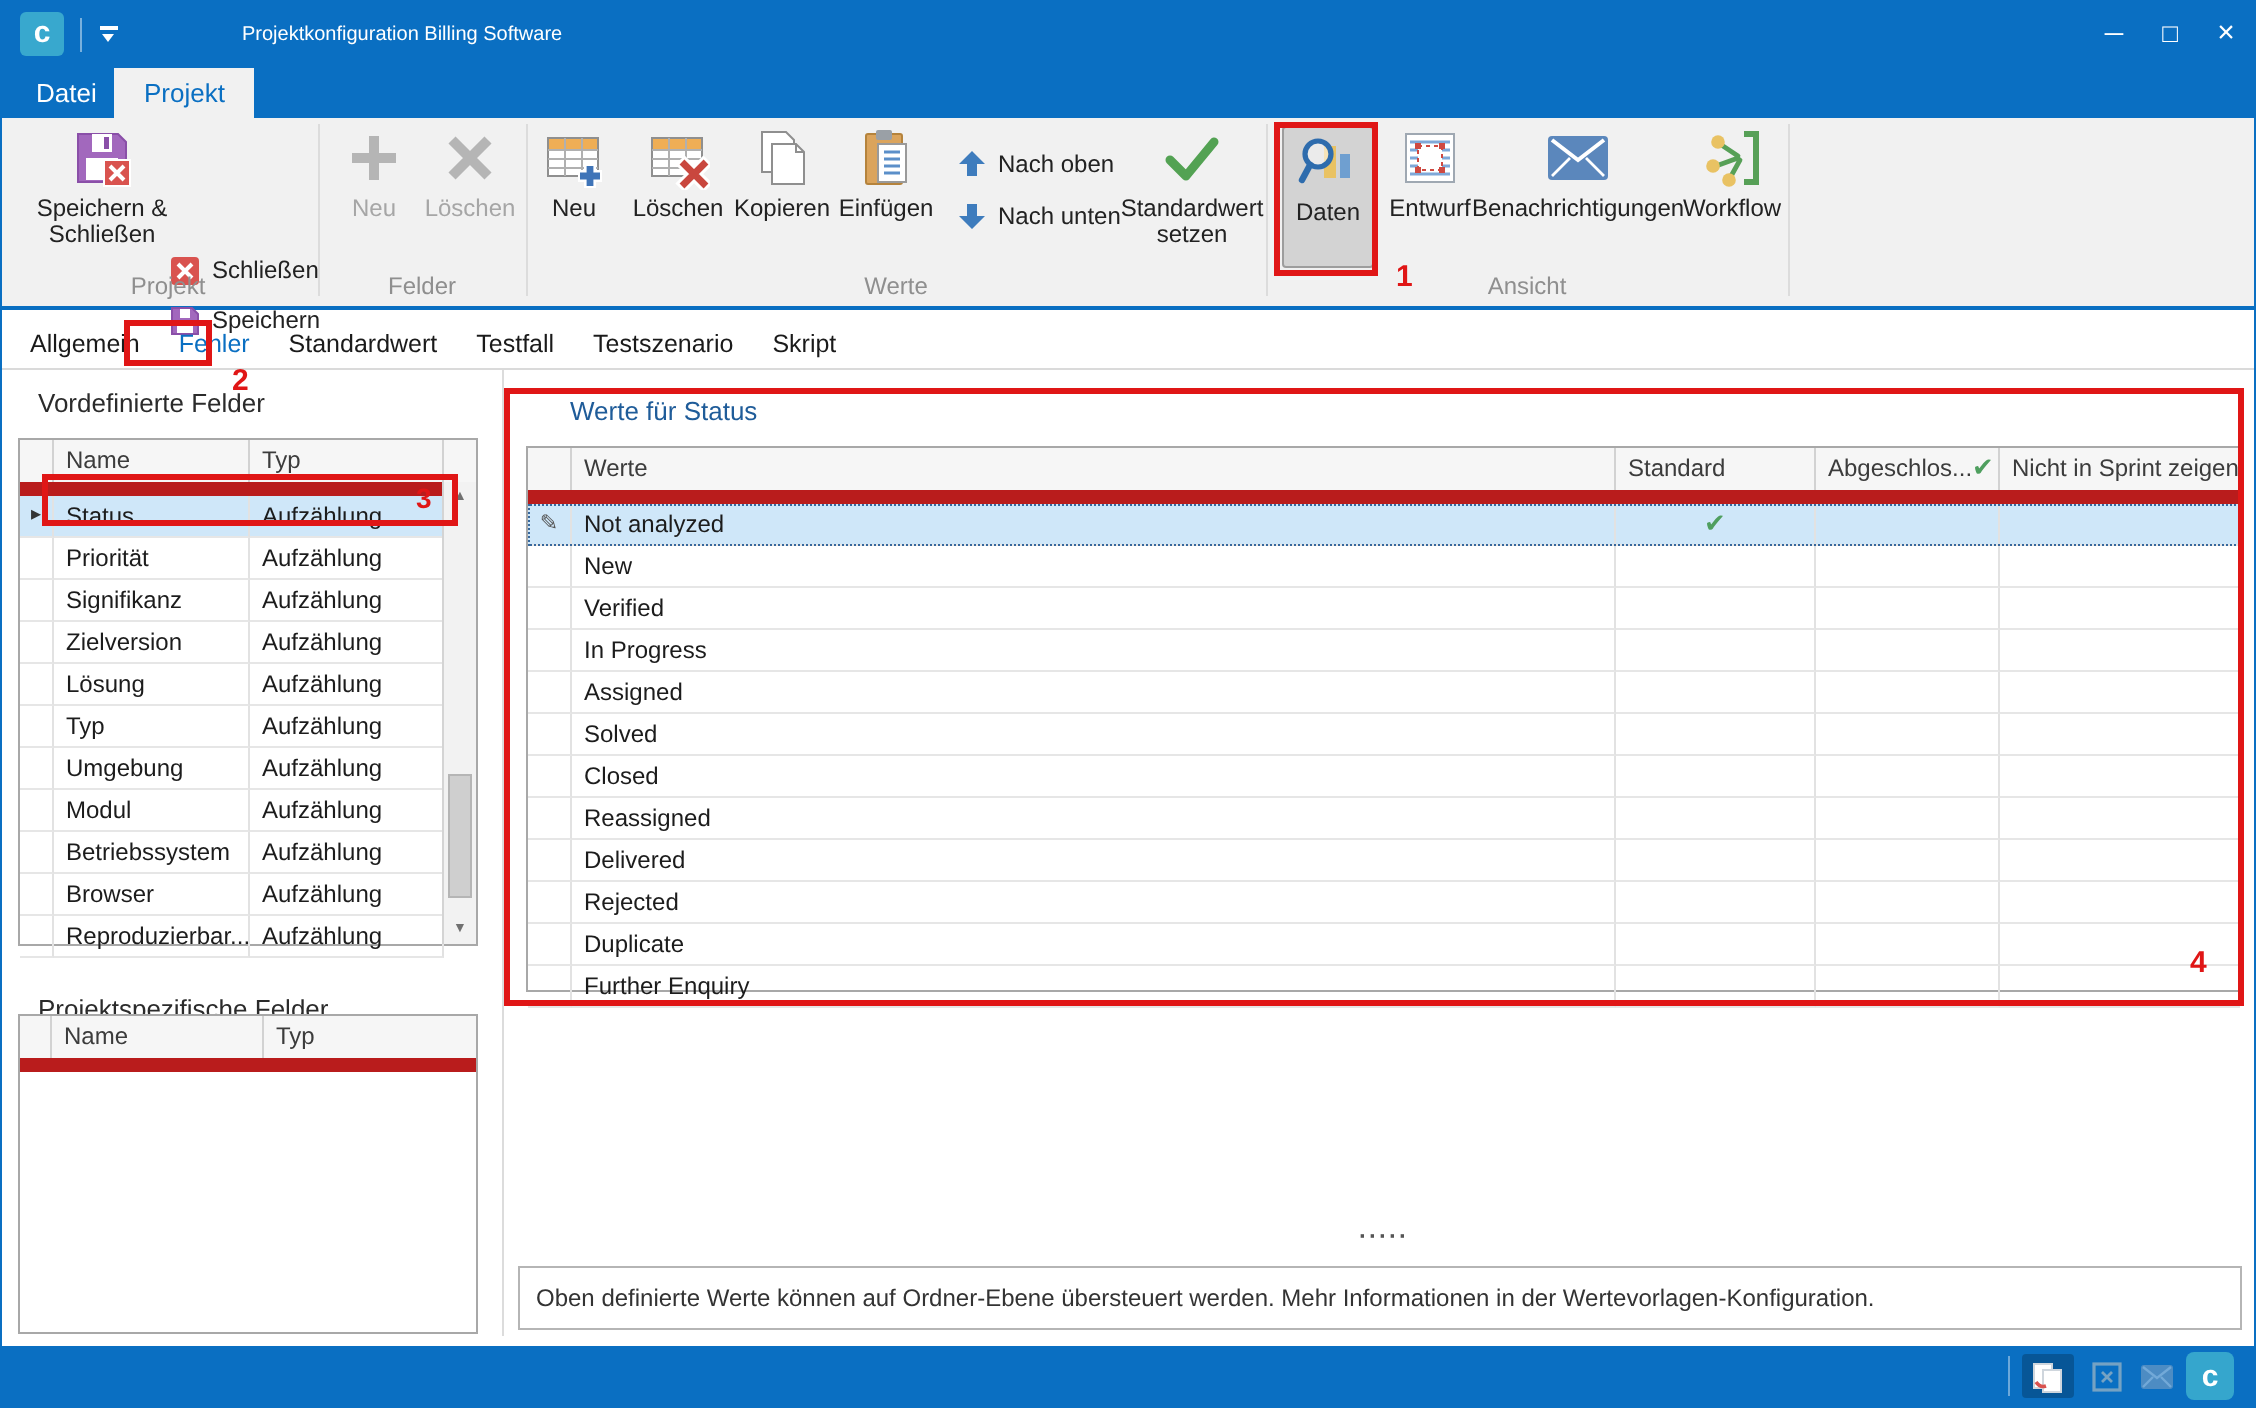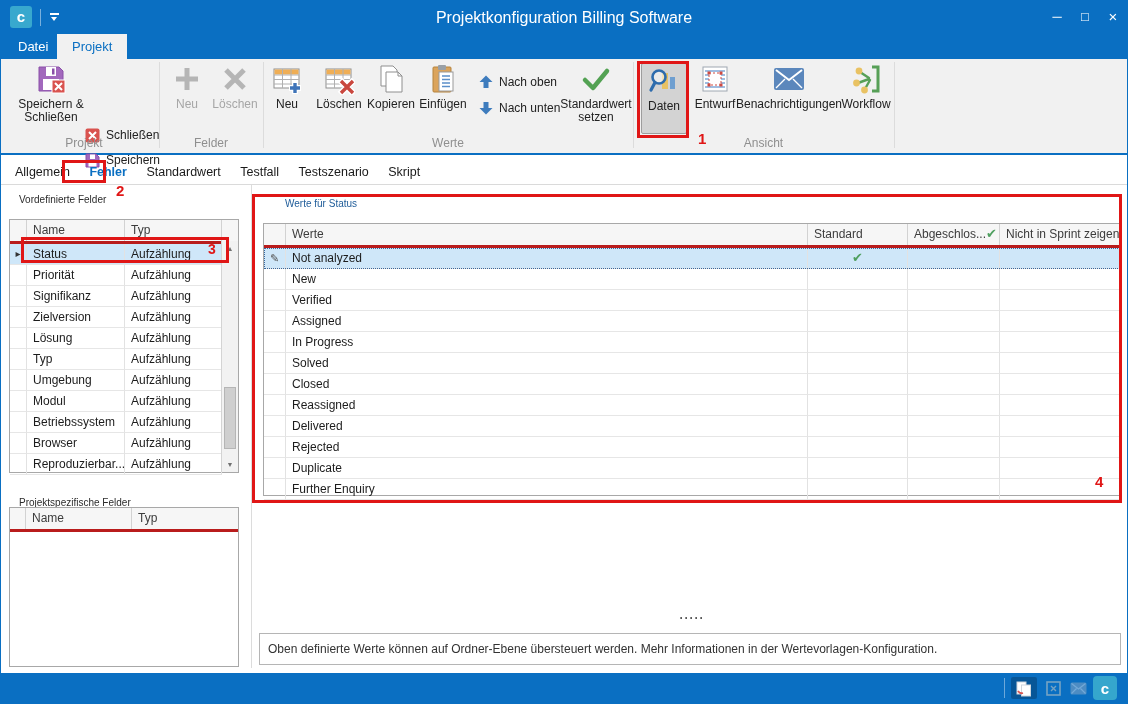--- a/index.html
+++ b/index.html
@@ -11,49 +11,49 @@
        border:1px solid var(--blue);box-sizing:border-box;overflow:hidden;
        font-family:"Liberation Sans","DejaVu Sans",sans-serif;-webkit-font-smoothing:antialiased}
   
   .tbar{position:absolute;left:0;top:0;right:0;height:33px;background:var(--blue)}
   .apptile{position:absolute;left:9px;top:5px;width:22px;height:22px;background:#38a8ce;border-radius:3px;
            color:#fff;font-weight:bold;font-size:15px;text-align:center;line-height:21px}
   .tbsep{position:absolute;left:39px;top:8px;width:1px;height:17px;background:rgba(255,255,255,.45)}
   .qat{position:absolute;left:49px;top:12px;width:9px}
   .qat .bar{height:0;border-top:2px solid #fff;margin-bottom:2px}
   .qat .tri{width:0;height:0;margin-left:1px;border-left:3.5px solid transparent;border-right:3.5px solid transparent;border-top:4px solid #fff}
-  .ttitle{position:absolute;left:120px;right:120px;top:0;height:33px;line-height:33px;text-align:center;color:#fff;font-size:16px}
+  .ttitle{position:absolute;left:120px;right:120px;top:0;height:33px;line-height:33px;color:#fff;font-size:10px}
   .wc{position:absolute;top:0;width:28px;height:33px;line-height:32px;text-align:center;color:#fff;font-size:13px;cursor:default}
   
   .rtabs{position:absolute;left:0;top:33px;right:0;height:25px;background:var(--blue)}
   .rtab{position:absolute;top:0;height:25px;line-height:25px;padding:0 15px;color:#fff;font-size:13px}
   .rtab.active{background:var(--ribbon);color:var(--blue)}
   
   .ribbon{position:absolute;left:0;top:58px;right:0;height:94px;background:var(--ribbon);border-bottom:2px solid var(--blue)}
   .gsep{position:absolute;top:3px;width:1px;height:86px;background:#dcdcdc}
   .gcap{position:absolute;top:77px;height:14px;line-height:14px;text-align:center;font-size:12px;color:#8f8f8f}
   .blg{position:absolute;top:3px;height:72px;display:flex;flex-direction:column;align-items:center;font-size:12px;color:#222;text-align:center;line-height:13px;cursor:default}
   .blg .ic32{width:34px;height:34px;display:flex;align-items:center;justify-content:center;margin-bottom:2px;flex:none}
   .blg.dis{color:var(--dis)}
   .blg.pressed{background:#d3d3d3;border:1px solid #9d9d9d;border-radius:2px}
   .bsm{position:absolute;display:flex;align-items:center;height:20px;font-size:12px;color:#222;cursor:default;white-space:nowrap}
   .bsm .ic16{width:17px;height:17px;margin-right:5px;flex:none;display:flex;align-items:center;justify-content:center}
   .nowrap{white-space:nowrap}
   
   .ptabs{position:absolute;left:6px;top:159px;height:24px;font-size:12.5px;color:#1a1a1a;white-space:nowrap}
   .ptab{display:inline-block;padding:0 8px;line-height:24px}
-  .ptab.active{color:var(--blue);font-weight:bold}
+  .ptab.active{color:var(--blue);font-weight:normal}
   .tabline{position:absolute;left:0;top:183px;right:0;height:1px;background:#dadada}
   .vdivider{position:absolute;left:250px;top:184px;width:1px;height:483px;background:#dcdcdc}
   
-  .phead{position:absolute;font-size:10px;color:#2b2b2b}
+  .phead{position:absolute;font-size:13px;color:#2b2b2b}
   .phead.blue{color:var(--headblue)}
   
   .grid{position:absolute;background:#fff;border:1px solid #a8a8a8;box-sizing:border-box}
-  .ghead{display:flex;height:21px;background:#f6f6f6;border-bottom:3px solid #b91c1c;color:#3c3c3c}
+  .ghead{display:flex;height:21px;background:#f6f6f6;border-bottom:7px solid #b91c1c;color:#3c3c3c}
   .gh{box-sizing:border-box;border-right:1px solid #d2d2d2;padding-left:6px;line-height:20px;font-size:12px;overflow:hidden;white-space:nowrap;flex:none}
   .gh.last{border-right:none;flex:1}
   .gr{display:flex;height:21px}
   .gc{box-sizing:border-box;border-right:1px solid #e2e2e2;border-bottom:1px solid #e6e6e6;padding-left:6px;line-height:20px;font-size:12px;color:#1c1c1c;overflow:hidden;white-space:nowrap;flex:none}
   .gc.last{border-right:none;flex:1}
   .gc.ind,.gh.ind{padding-left:0;text-align:center}
   .sel .gc{background:var(--sel)}
   .focusrow{outline:1px dotted #36689e;outline-offset:-1px}
   .check{color:var(--green);font-weight:bold;font-size:13px}
   
@@ -404,28 +404,28 @@
       </div>
     <div class="gr">
         <div class="gc ind rw-ind"></div>
         <div class="gc rw-val">Verified</div>
         <div class="gc rw-std"></div>
         <div class="gc rw-abg"></div>
         <div class="gc last"></div>
       </div>
     <div class="gr">
         <div class="gc ind rw-ind"></div>
+        <div class="gc rw-val">In Progress</div>
+        <div class="gc rw-std"></div>
+        <div class="gc rw-abg"></div>
+        <div class="gc last"></div>
+      </div>
+    <div class="gr">
+        <div class="gc ind rw-ind"></div>
         <div class="gc rw-val">Assigned</div>
-        <div class="gc rw-std"></div>
-        <div class="gc rw-abg"></div>
-        <div class="gc last"></div>
-      </div>
-    <div class="gr">
-        <div class="gc ind rw-ind"></div>
-        <div class="gc rw-val">In Progress</div>
         <div class="gc rw-std"></div>
         <div class="gc rw-abg"></div>
         <div class="gc last"></div>
       </div>
     <div class="gr">
         <div class="gc ind rw-ind"></div>
         <div class="gc rw-val">Solved</div>
         <div class="gc rw-std"></div>
         <div class="gc rw-abg"></div>
         <div class="gc last"></div>

